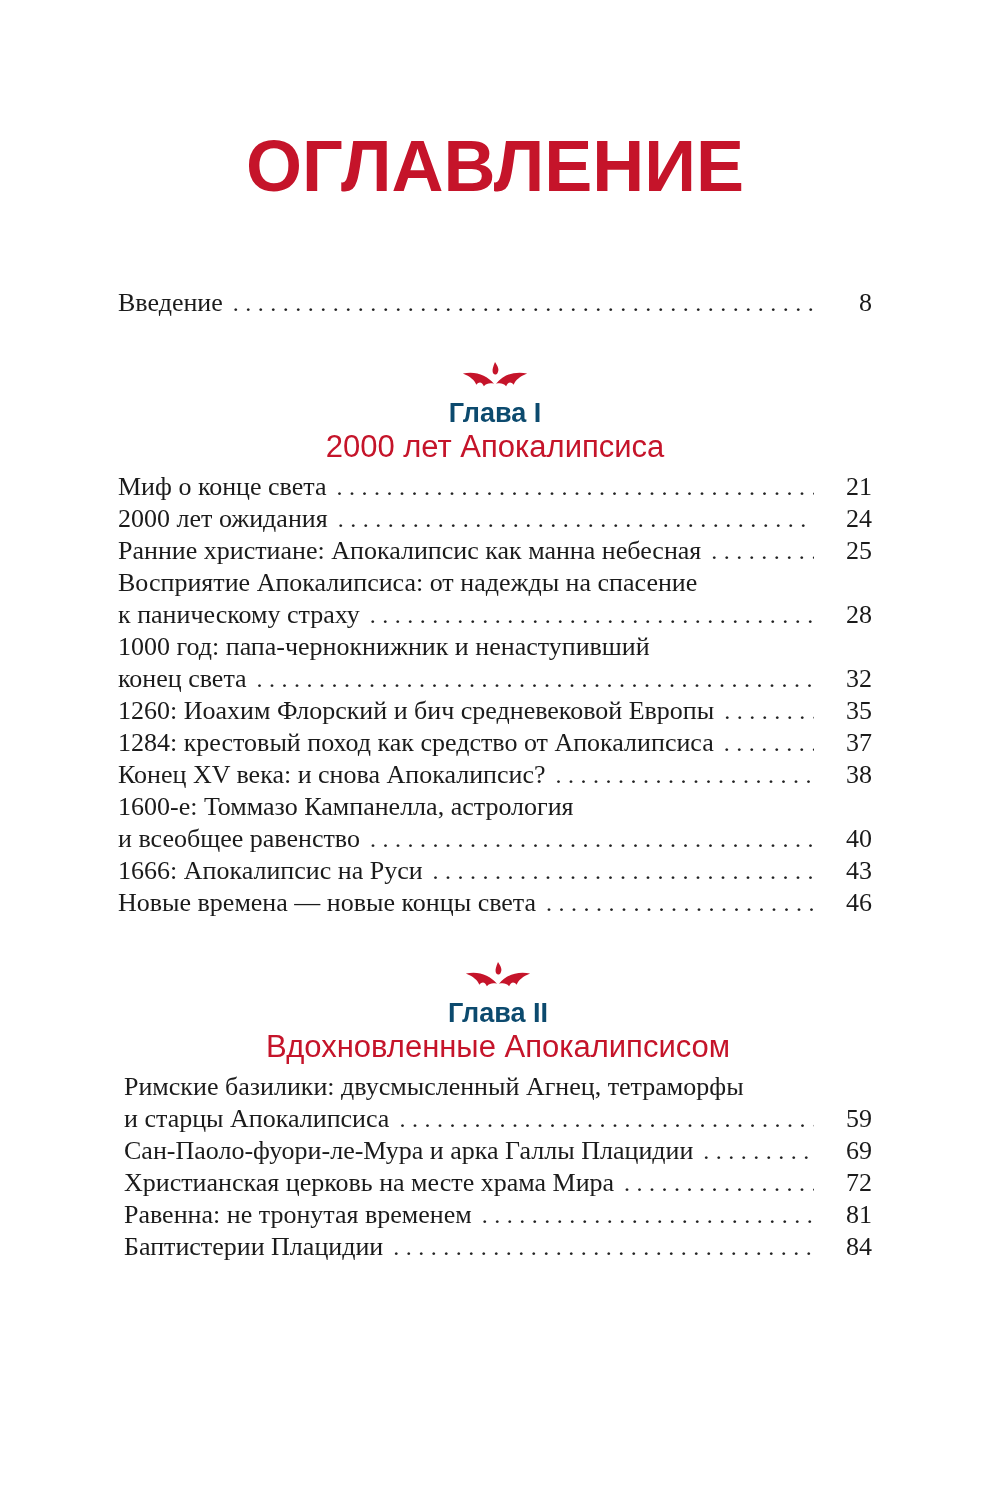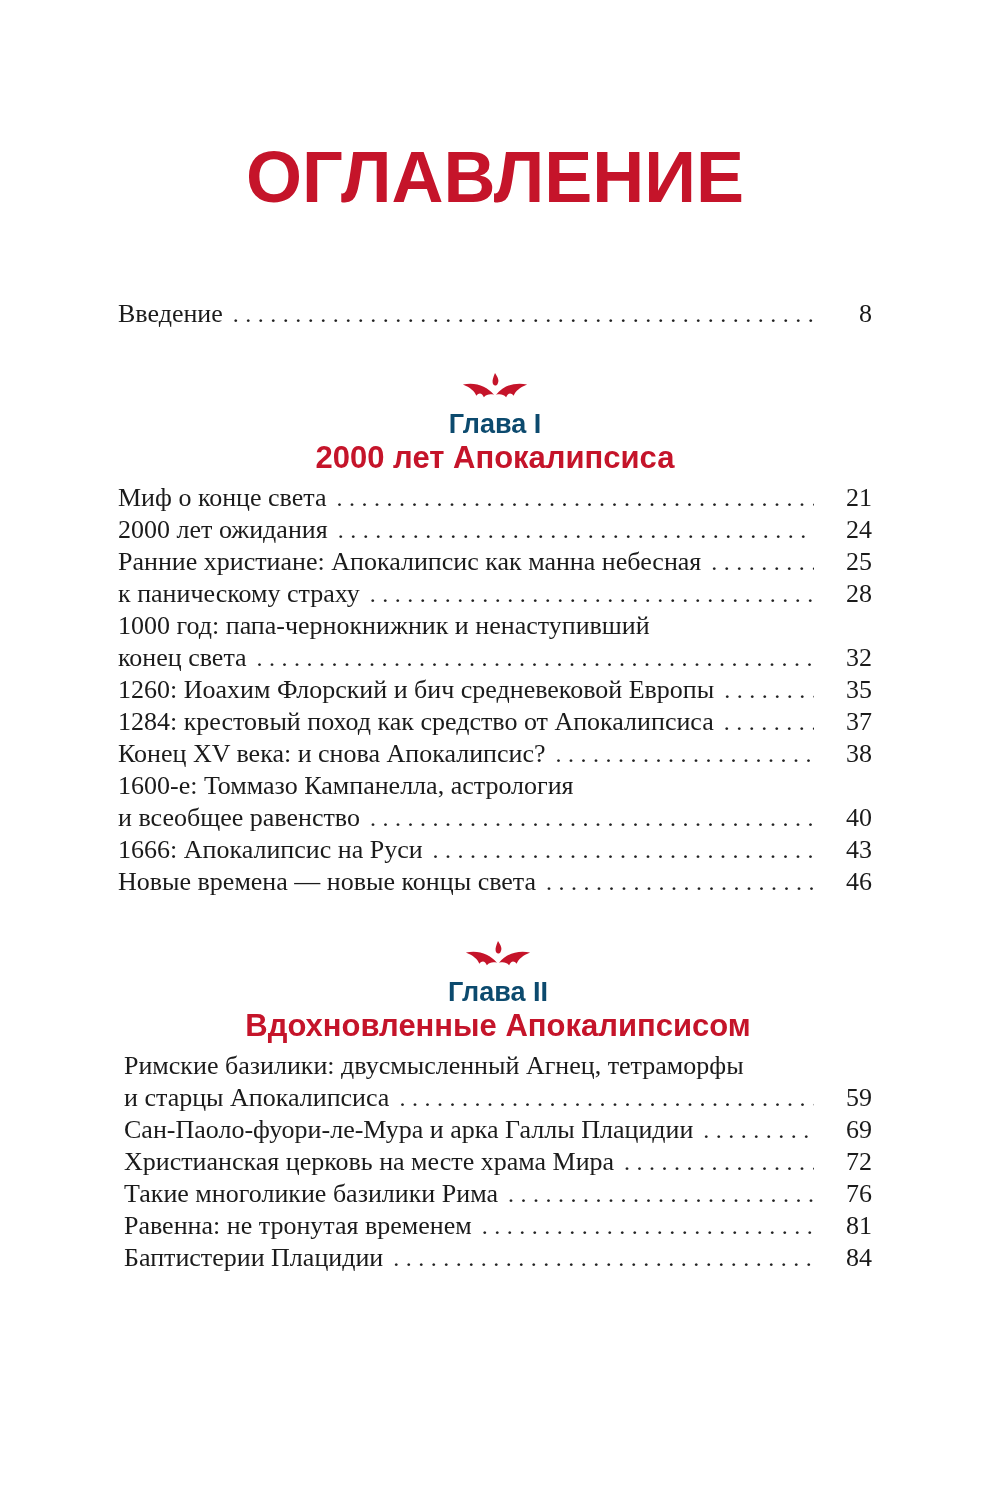--- a/index.html
+++ b/index.html
@@ -8,21 +8,21 @@
   }
   html,body{margin:0;padding:0;background:#ffffff;}
   body{
     width:1000px;height:1500px;overflow:hidden;
     font-family:"Liberation Serif","DejaVu Serif",serif;
     color:var(--ink);
   }
   .page{
     box-sizing:border-box;
     width:1000px;height:1500px;
-    padding:16px 128px 0 118px;
+    padding:5px 128px 0 118px;
   }
   
   .title{
     margin:0;padding-top:124px;
     text-align:center;
     font-family:"Liberation Sans","DejaVu Sans",sans-serif;
     font-weight:700;
     font-size:72px;line-height:74px;
     letter-spacing:0px;
     color:var(--red);
@@ -64,21 +64,21 @@
     margin-top:6px;
     text-align:center;
     font-family:"Liberation Sans","DejaVu Sans",sans-serif;
     font-weight:700;
     font-size:27px;line-height:32px;
     color:#0c4a6e;
   }
   .chapter-title{
     text-align:center;
     font-family:"Liberation Sans","DejaVu Sans",sans-serif;
-    font-weight:700;
+    font-weight:400;
     font-size:31px;line-height:36px;
     color:var(--red);
   }
   .entries{margin-top:6px;}
   .chapter + * {margin-top:0;margin-left:6px;}
 </style>
 </head>
 <body>
 
 <div class="page">
@@ -120,20 +120,24 @@
     <span class="toc-dots"></span>
     <span class="toc-page">24</span>
   </div>
 
   <div class="toc-row">
     <span class="toc-text">Ранние христиане: Апокалипсис как манна небесная</span>
     <span class="toc-dots"></span>
     <span class="toc-page">25</span>
   </div>
 
+  <div class="toc-row noleader">
+    <span class="toc-text">Восприятие Апокалипсиса: от надежды на спасение</span>
+
+  </div>
 
   <div class="toc-row">
     <span class="toc-text">к паническому страху</span>
     <span class="toc-dots"></span>
     <span class="toc-page">28</span>
   </div>
 
   <div class="toc-row noleader">
     <span class="toc-text">1000 год: папа-чернокнижник и ненаступивший</span>
 
@@ -220,25 +224,20 @@
     <span class="toc-dots"></span>
     <span class="toc-page">69</span>
   </div>
 
   <div class="toc-row">
     <span class="toc-text">Христианская церковь на месте храма Мира</span>
     <span class="toc-dots"></span>
     <span class="toc-page">72</span>
   </div>
 
-  <div class="toc-row">
-    <span class="toc-text">Такие многоликие базилики Рима</span>
-    <span class="toc-dots"></span>
-    <span class="toc-page">76</span>
-  </div>
 
   <div class="toc-row">
     <span class="toc-text">Равенна: не тронутая временем</span>
     <span class="toc-dots"></span>
     <span class="toc-page">81</span>
   </div>
 
   <div class="toc-row">
     <span class="toc-text">Баптистерии Плацидии</span>
     <span class="toc-dots"></span>

